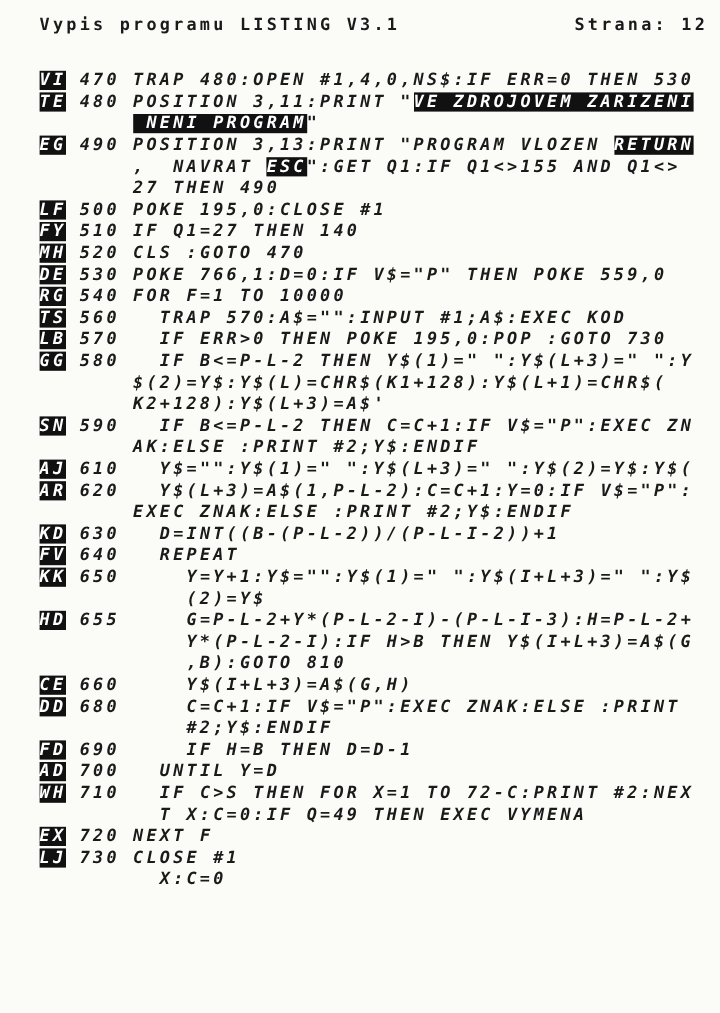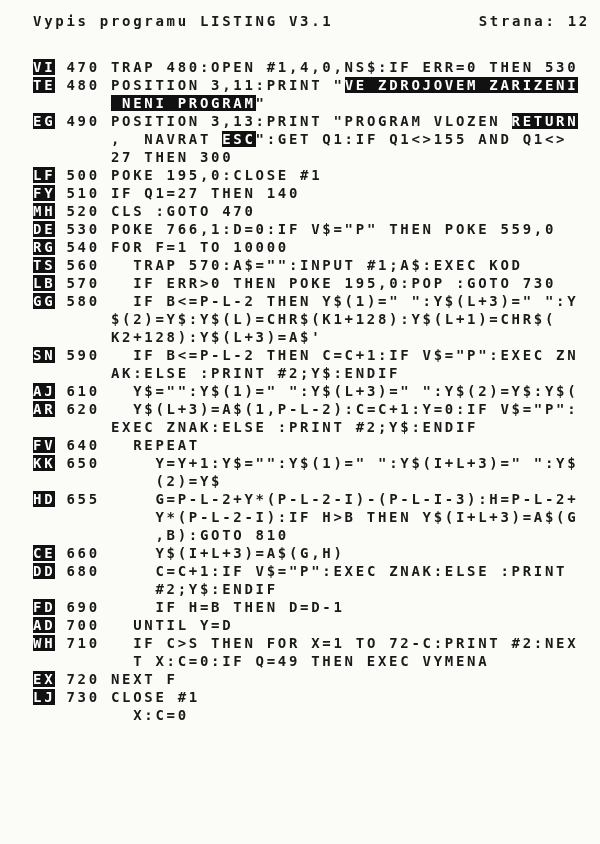--- a/index.html
+++ b/index.html
@@ -26,56 +26,58 @@
     white-space:pre;
   }
   #listing{
     margin-top:28px;
   }
   .row{
     font-size:14px;
     letter-spacing:2.7px;
     line-height:18px;
     white-space:pre;
+    font-style:italic;
   }
   .badge,.inv{
     background:var(--invbg,#111111);
     color:var(--invfg,#ffffff);
   }
 </style>
 </head>
 <body>
 
 <div class="page">
   <div class="hdr">
     <span>Vypis programu LISTING V3.1</span>
     <span>Strana: 12</span>
   </div>
   <div id="listing">
       <div class="row"><span class="badge">VI</span> 470 <span>TRAP 480:OPEN #1,4,0,NS$:IF ERR=0 THEN 530</span></div>
       <div class="row"><span class="badge">TE</span> 480 <span>POSITION 3,11:PRINT "</span><span class="inv">VE ZDROJOVEM ZARIZENI</span></div>
       <div class="row">       <span class="inv"> NENI PROGRAM</span><span>"</span></div>
       <div class="row"><span class="badge">EG</span> 490 <span>POSITION 3,13:PRINT "PROGRAM VLOZEN </span><span class="inv">RETURN</span></div>
       <div class="row">       <span>,  NAVRAT </span><span class="inv">ESC</span><span>":GET Q1:IF Q1&lt;&gt;155 AND Q1&lt;&gt;</span></div>
-      <div class="row">       <span>27 THEN 300</span></div>
+      <div class="row">       <span>27 THEN 490</span></div>
       <div class="row"><span class="badge">LF</span> 500 <span>POKE 195,0:CLOSE #1</span></div>
       <div class="row"><span class="badge">FY</span> 510 <span>IF Q1=27 THEN 140</span></div>
       <div class="row"><span class="badge">MH</span> 520 <span>CLS :GOTO 470</span></div>
       <div class="row"><span class="badge">DE</span> 530 <span>POKE 766,1:D=0:IF V$="P" THEN POKE 559,0</span></div>
       <div class="row"><span class="badge">RG</span> 540 <span>FOR F=1 TO 10000</span></div>
       <div class="row"><span class="badge">TS</span> 560 <span>  TRAP 570:A$="":INPUT #1;A$:EXEC KOD</span></div>
       <div class="row"><span class="badge">LB</span> 570 <span>  IF ERR&gt;0 THEN POKE 195,0:POP :GOTO 730</span></div>
       <div class="row"><span class="badge">GG</span> 580 <span>  IF B&lt;=P-L-2 THEN Y$(1)=" ":Y$(L+3)=" ":Y</span></div>
       <div class="row">       <span>$(2)=Y$:Y$(L)=CHR$(K1+128):Y$(L+1)=CHR$(</span></div>
       <div class="row">       <span>K2+128):Y$(L+3)=A$'</span></div>
       <div class="row"><span class="badge">SN</span> 590 <span>  IF B&lt;=P-L-2 THEN C=C+1:IF V$="P":EXEC ZN</span></div>
       <div class="row">       <span>AK:ELSE :PRINT #2;Y$:ENDIF</span></div>
       <div class="row"><span class="badge">AJ</span> 610 <span>  Y$="":Y$(1)=" ":Y$(L+3)=" ":Y$(2)=Y$:Y$(</span></div>
       <div class="row"><span class="badge">AR</span> 620 <span>  Y$(L+3)=A$(1,P-L-2):C=C+1:Y=0:IF V$="P":</span></div>
       <div class="row">       <span>EXEC ZNAK:ELSE :PRINT #2;Y$:ENDIF</span></div>
+      <div class="row"><span class="badge">KD</span> 630 <span>  D=INT((B-(P-L-2))/(P-L-I-2))+1</span></div>
       <div class="row"><span class="badge">FV</span> 640 <span>  REPEAT</span></div>
       <div class="row"><span class="badge">KK</span> 650 <span>    Y=Y+1:Y$="":Y$(1)=" ":Y$(I+L+3)=" ":Y$</span></div>
       <div class="row">       <span>    (2)=Y$</span></div>
       <div class="row"><span class="badge">HD</span> 655 <span>    G=P-L-2+Y*(P-L-2-I)-(P-L-I-3):H=P-L-2+</span></div>
       <div class="row">       <span>    Y*(P-L-2-I):IF H&gt;B THEN Y$(I+L+3)=A$(G</span></div>
       <div class="row">       <span>    ,B):GOTO 810</span></div>
       <div class="row"><span class="badge">CE</span> 660 <span>    Y$(I+L+3)=A$(G,H)</span></div>
       <div class="row"><span class="badge">DD</span> 680 <span>    C=C+1:IF V$="P":EXEC ZNAK:ELSE :PRINT</span></div>
       <div class="row">       <span>    #2;Y$:ENDIF</span></div>
       <div class="row"><span class="badge">FD</span> 690 <span>    IF H=B THEN D=D-1</span></div>

